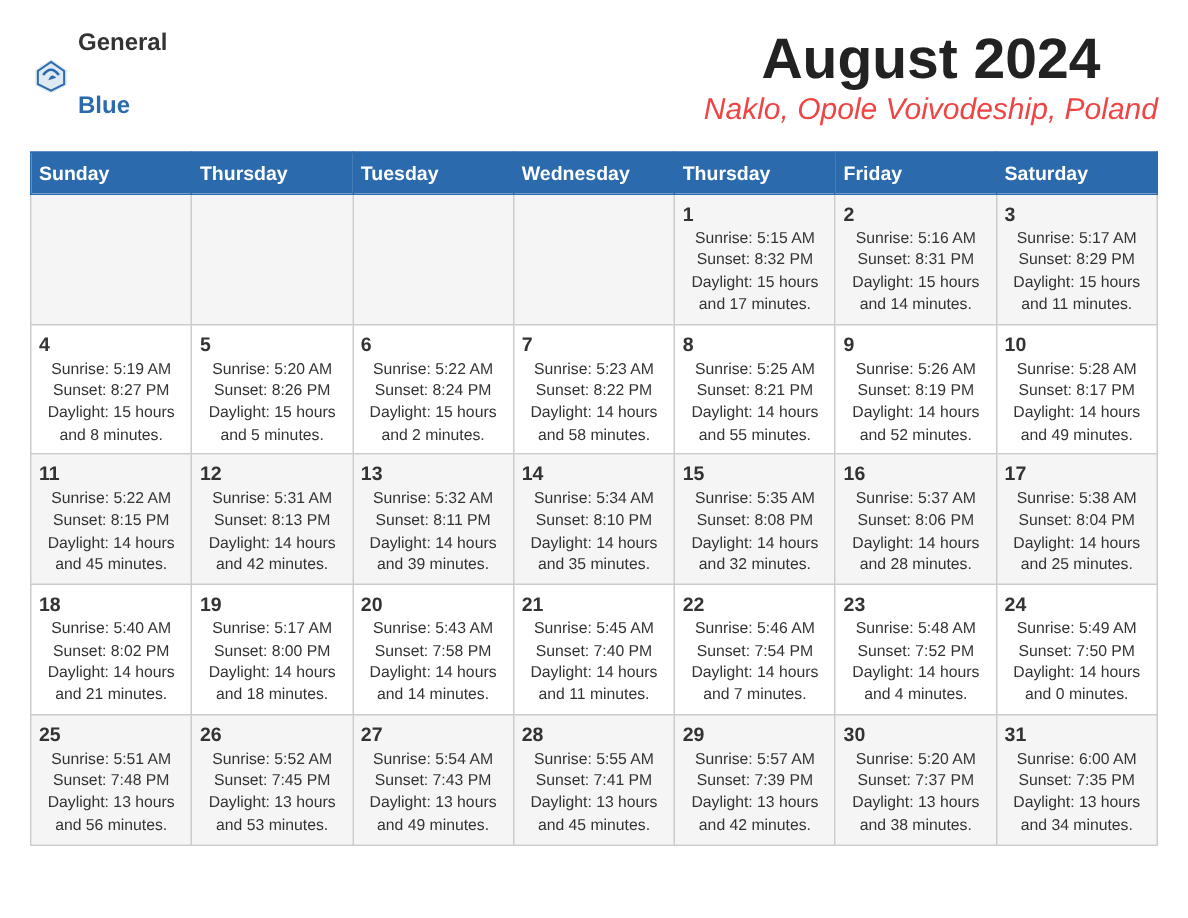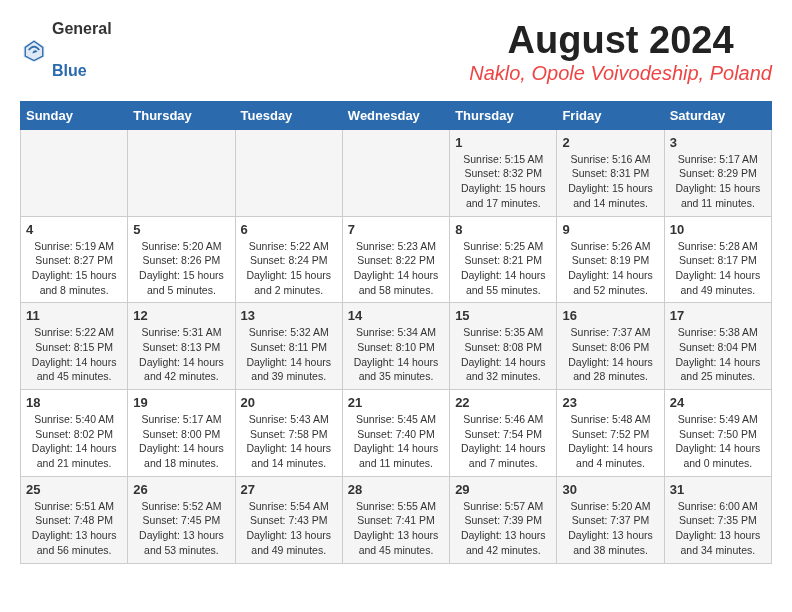--- a/index.html
+++ b/index.html
@@ -246,21 +246,21 @@
         </td>
         <td>
           <span class="day-number">15</span>
           <div class="day-info">Sunrise: 5:35 AM
 Sunset: 8:08 PM
 Daylight: 14 hours
 and 32 minutes.</div>
         </td>
         <td>
           <span class="day-number">16</span>
-          <div class="day-info">Sunrise: 7:37 AM
+          <div class="day-info">Sunrise: 5:37 AM
 Sunset: 8:06 PM
 Daylight: 14 hours
 and 28 minutes.</div>
         </td>
         <td>
           <span class="day-number">17</span>
           <div class="day-info">Sunrise: 5:38 AM
 Sunset: 8:04 PM
 Daylight: 14 hours
 and 25 minutes.</div>

